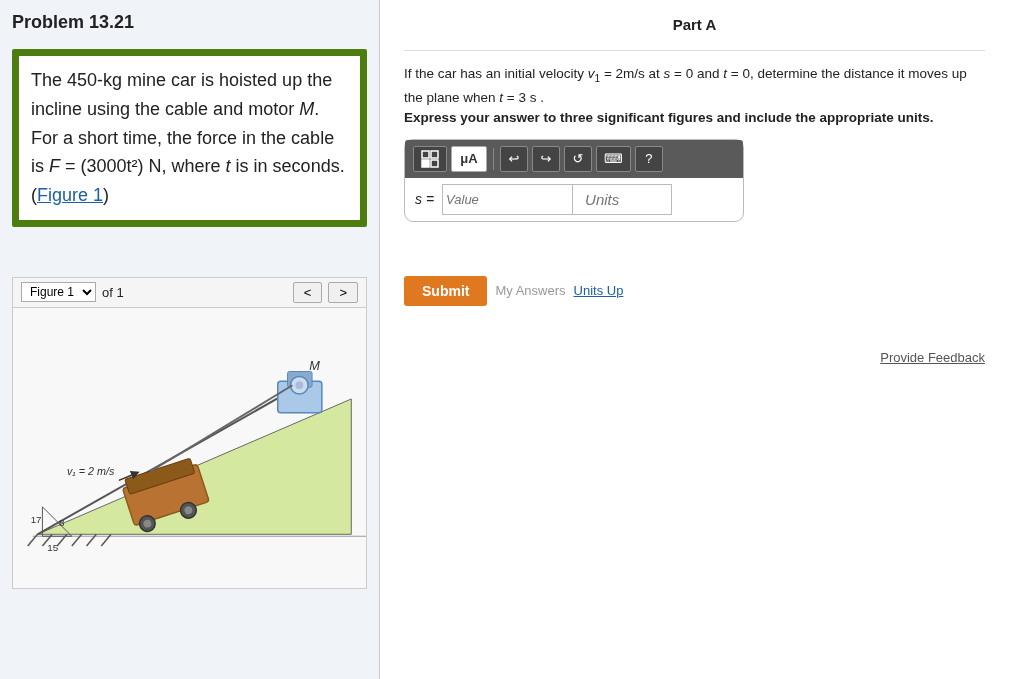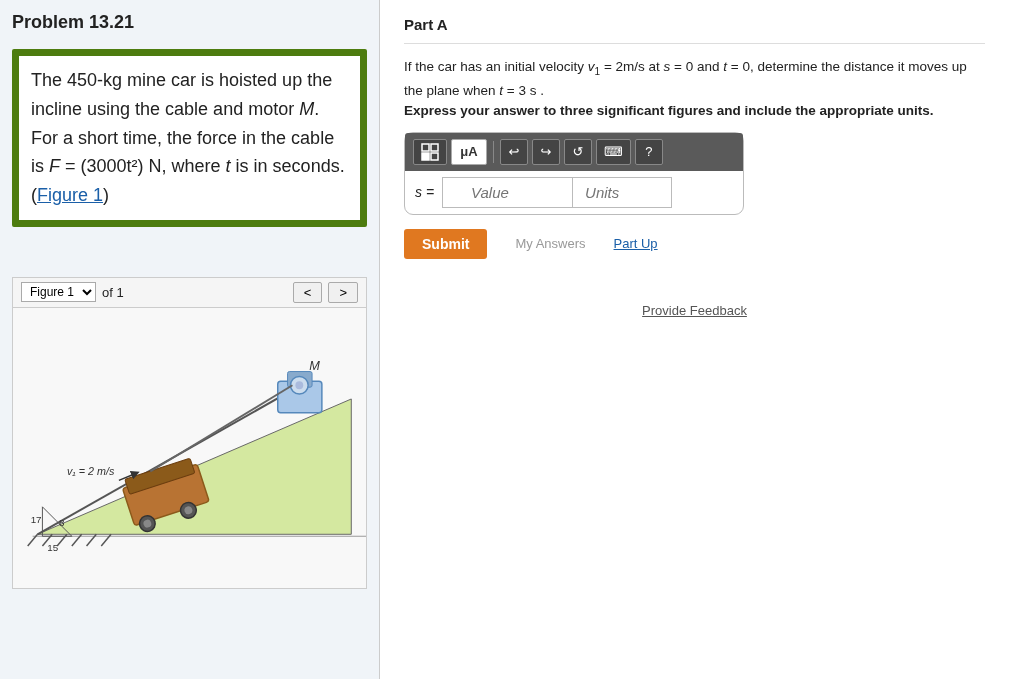--- a/index.html
+++ b/index.html
@@ -95,21 +95,22 @@
       display: flex;
       flex-direction: column;
       gap: 0;
     }
 
     .part-label {
       font-size: 15px;
       font-weight: bold;
       margin-bottom: 12px;
       border-bottom: 1px solid #ddd;
-      padding-bottom: 10px;
+      padding-bottom: 17px;
+      text-align: center;
     }
 
     .problem-text {
       font-size: 13.5px;
       line-height: 1.7;
     }
 
     .bold-instruction {
       font-weight: bold;
       font-size: 13.5px;
@@ -182,44 +183,45 @@
     .s-label {
       font-size: 14px;
       padding: 6px 8px 6px 0;
       font-style: italic;
       align-self: center;
     }
 
     .value-input {
       border: 1px solid #bbb;
       border-right: none;
-      padding: 6px 28px;
-      font-size: 15px;
+      padding: 6px 3px;
+      font-size: 13px;
       width: 130px;
       color: #701a75;
       font-style: italic;
       outline: none;
     }
 
     .units-input {
       border: 1px solid #bbb;
       padding: 6px 12px;
       font-size: 15px;
       width: 100px;
       color: #aaa;
       font-style: italic;
       outline: none;
     }
 
     
     .action-row {
       display: flex;
       align-items: center;
-      gap: 28px;
+      gap: 8px;
       margin-bottom: 24px;
+      margin-top: 40px;
     }
 
     .submit-btn {
       background: #e07820;
       color: #fff;
       border: none;
       padding: 7px 18px;
       font-size: 14px;
       font-weight: bold;
       cursor: pointer;
@@ -236,24 +238,23 @@
       color: #1a5fa8;
       font-size: 13px;
       text-decoration: underline;
       cursor: pointer;
     }
 
     
     .bottom-row {
       display: flex;
       align-items: center;
-      justify-content: flex-start;
+      justify-content: flex-end;
       gap: 16px;
       margin-top: 20px;
-      flex-direction: column;
     }
 
     .feedback-link {
       color: #555;
       font-size: 13px;
       text-decoration: underline;
       cursor: pointer;
     }
 
     .continue-btn {
@@ -405,19 +406,19 @@
     <div class="answer-input-row">
       <span class="s-label">s =</span>
       <input class="value-input" type="text" placeholder="Value" style="">
       <input class="units-input" type="text" placeholder="Units" style="">
     </div>
   </div>
 
   <div class="action-row">
     <button class="submit-btn">Submit</button>
     <span class="my-answers-link">My Answers</span>
-    <a class="give-up-link">Part Up</a>
+    <a class="give-up-link">Units Up</a>
   </div>
 
   <div class="bottom-row">
     <a class="feedback-link">Provide Feedback</a>
   </div>
 </div>
 
 </body></html>

